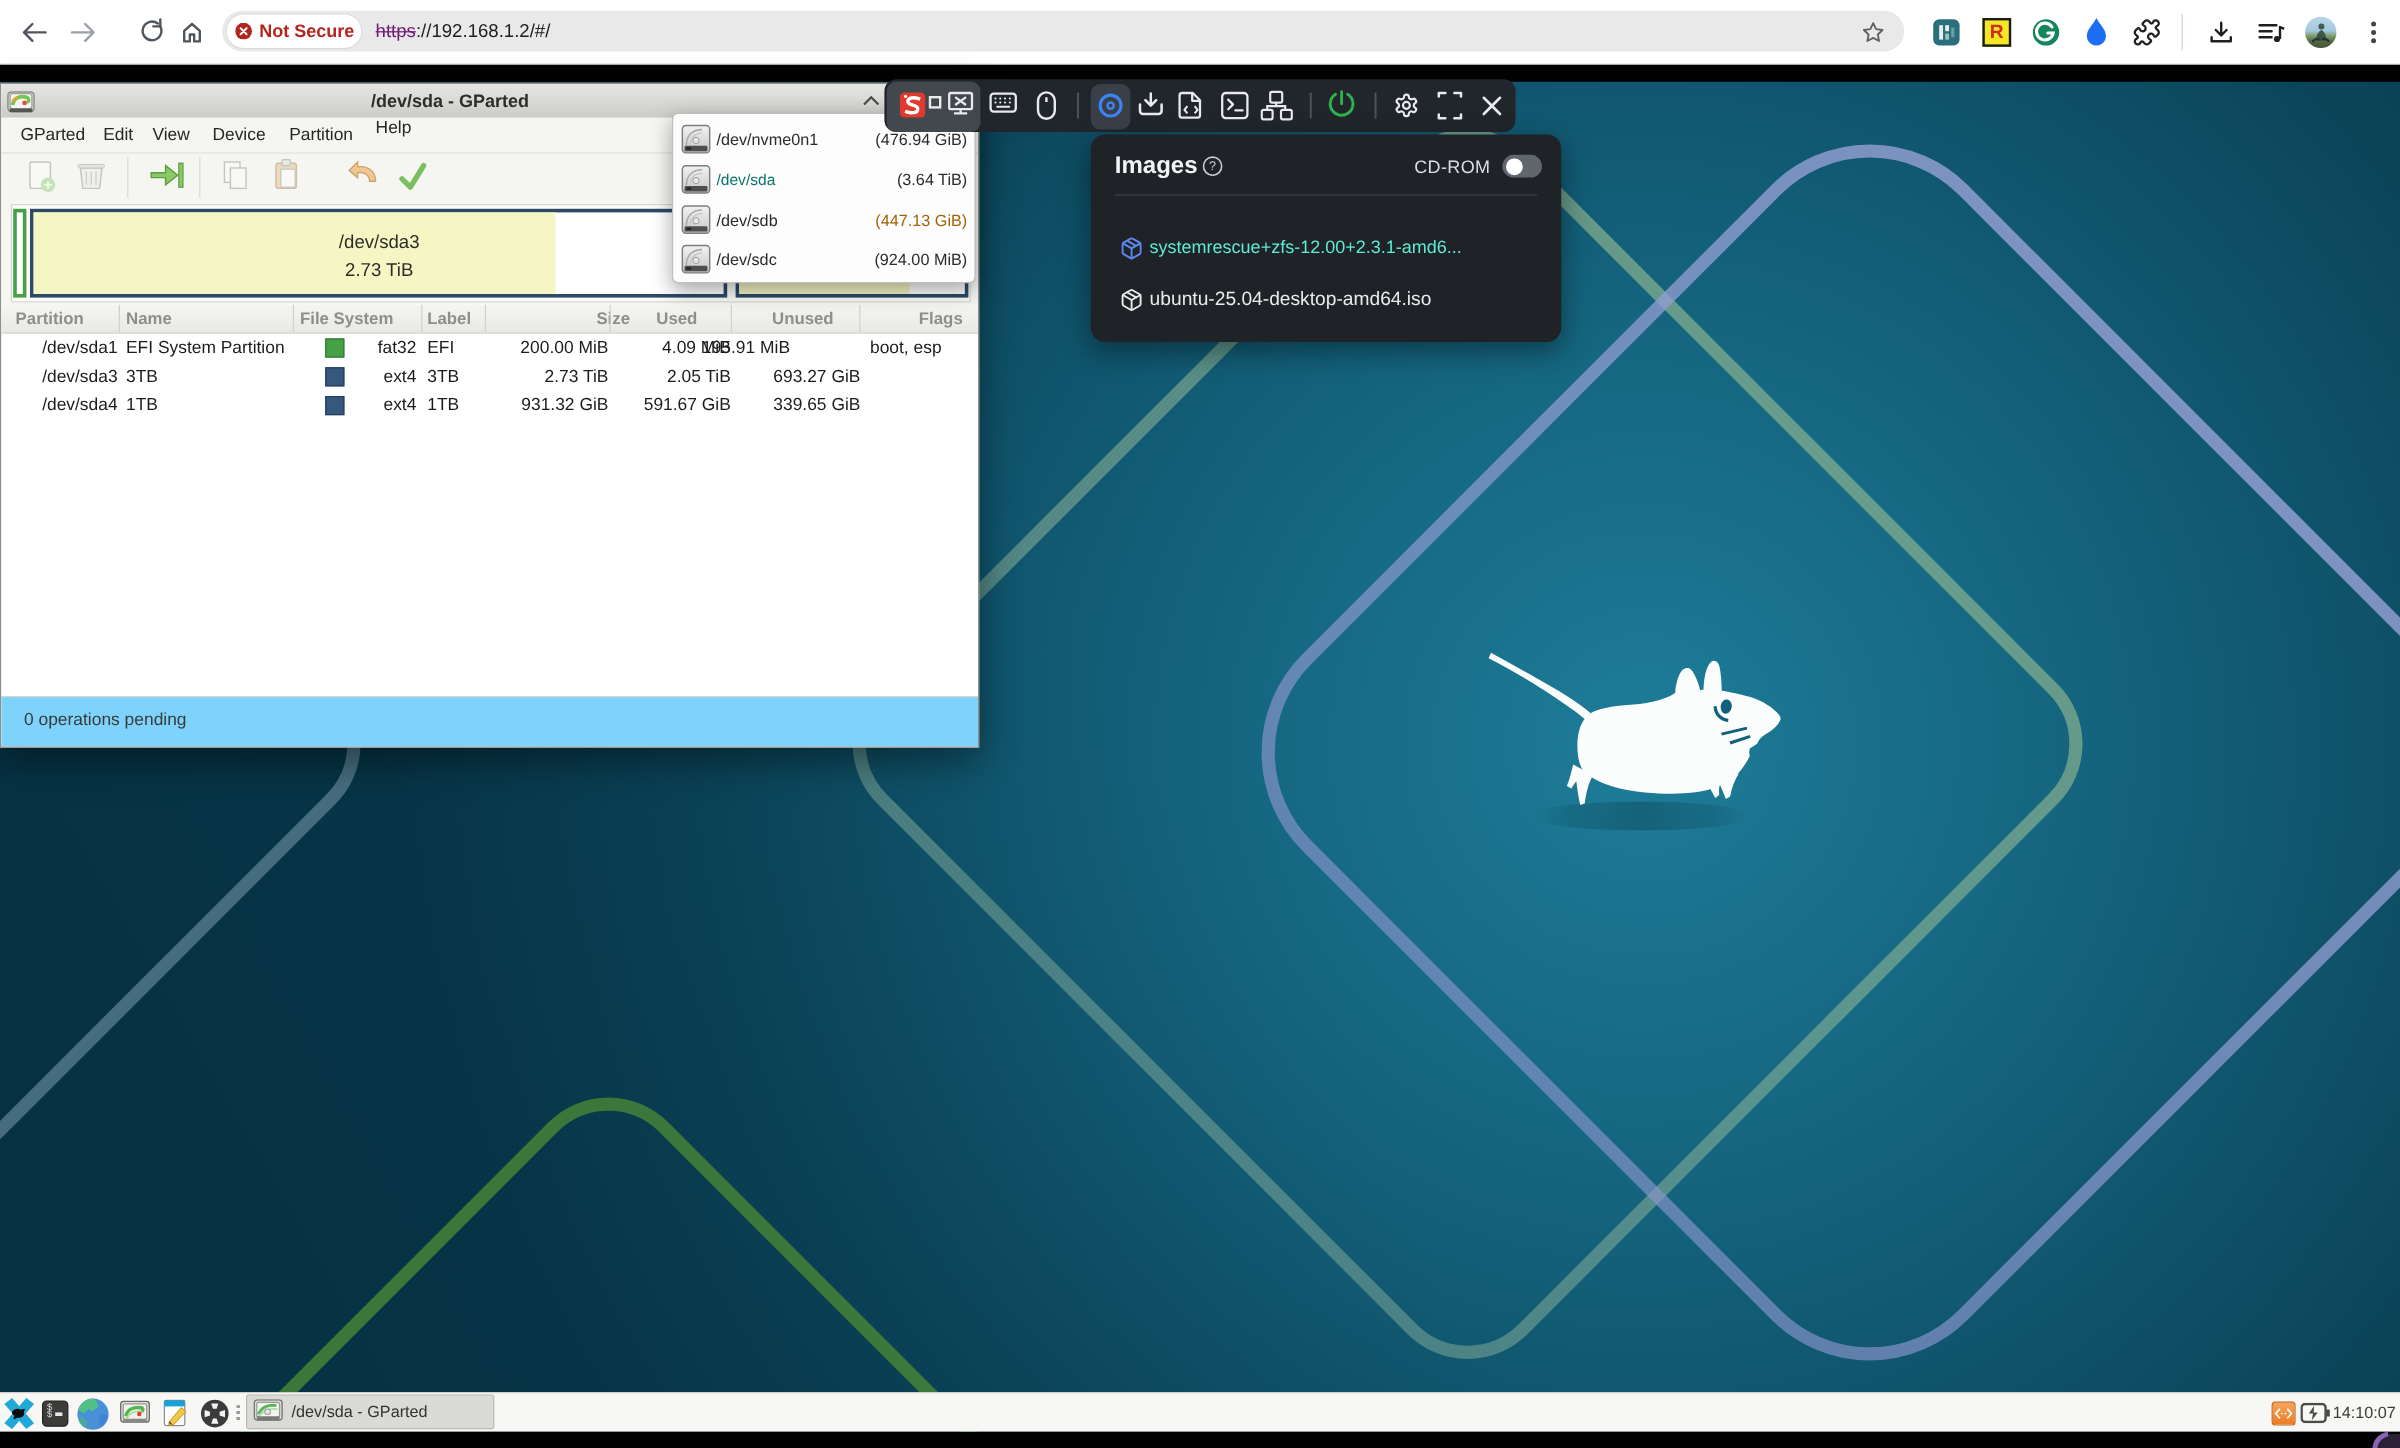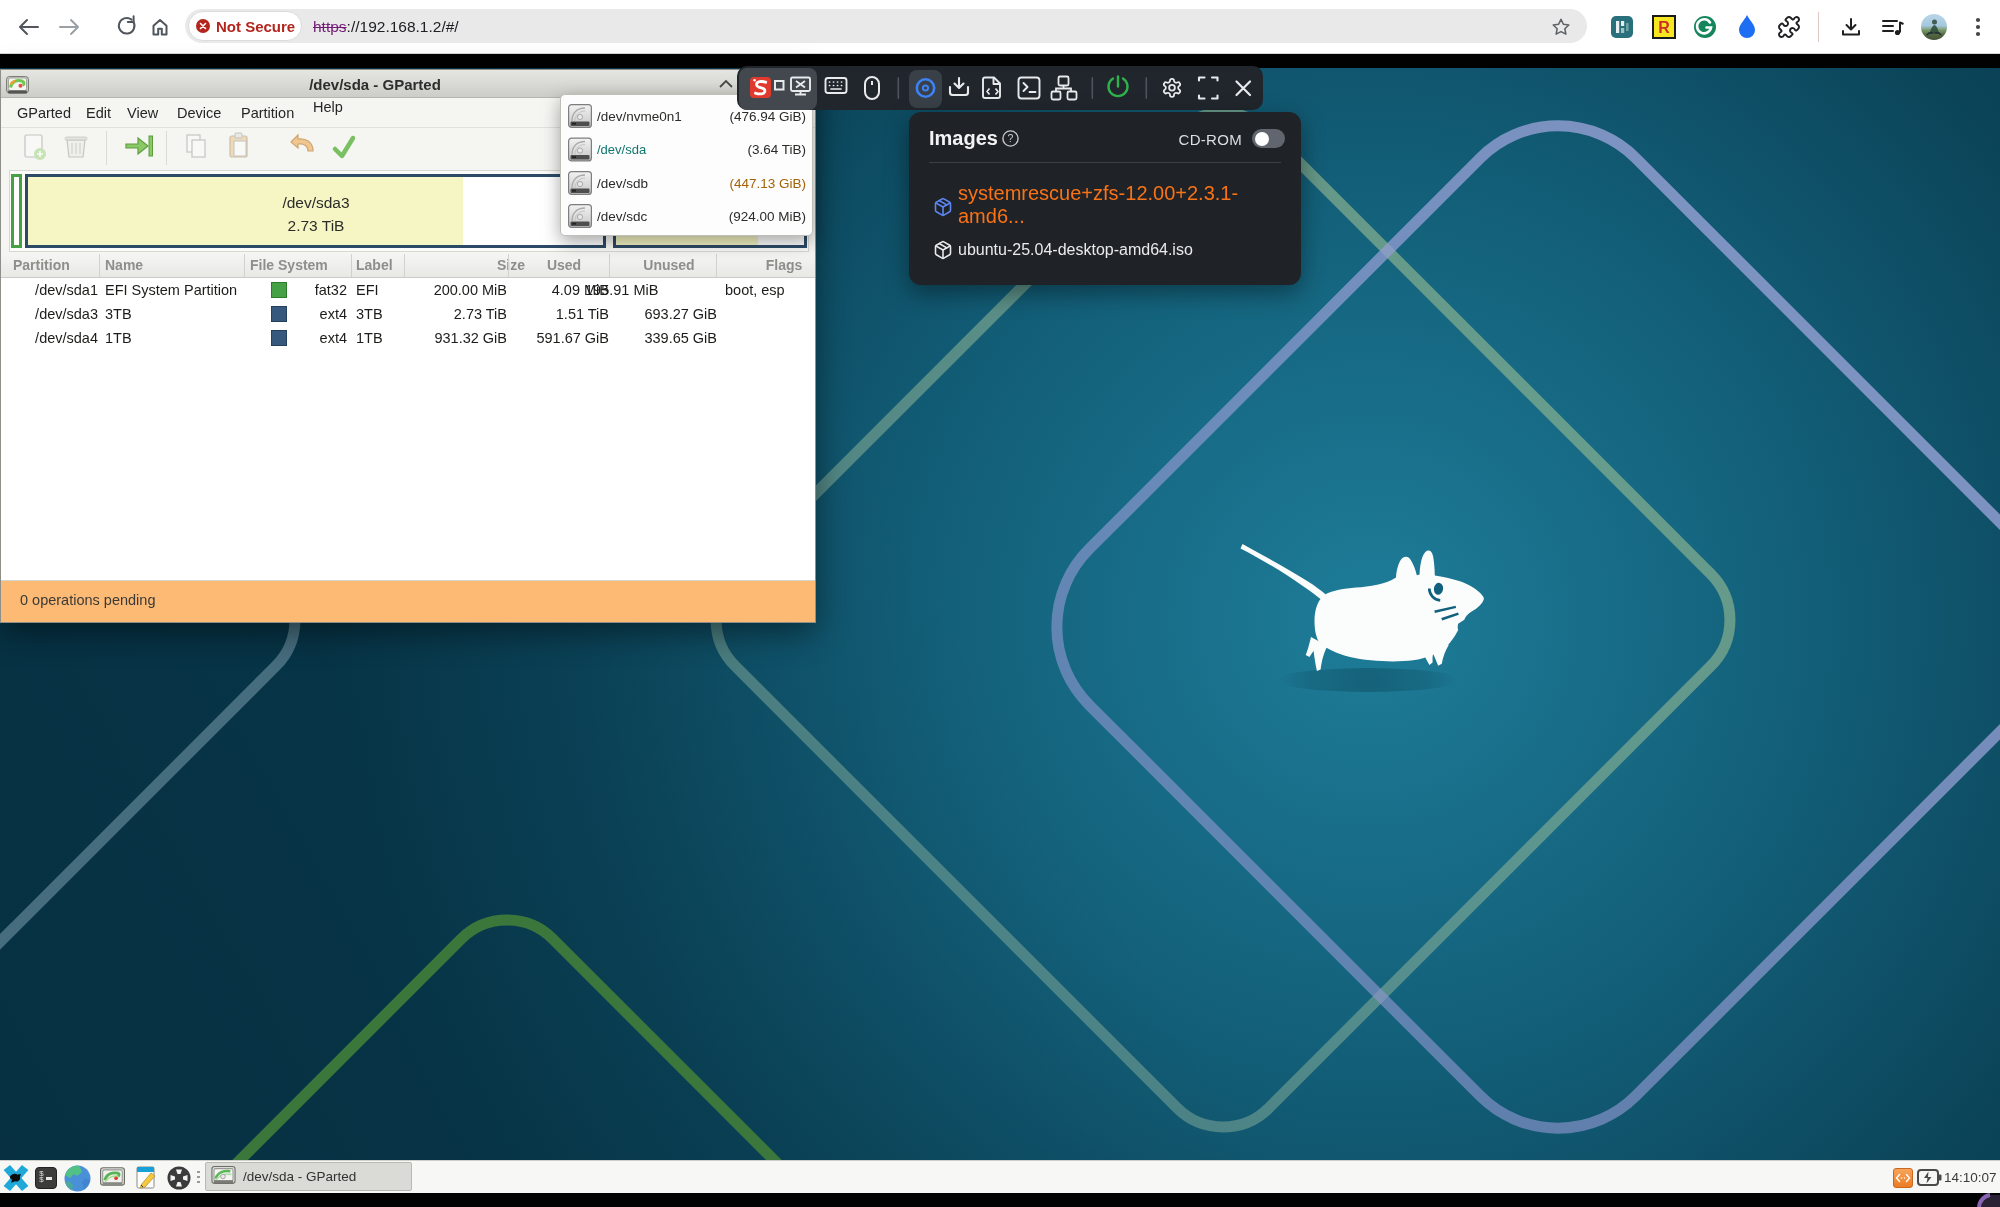--- a/index.html
+++ b/index.html
@@ -243,32 +243,32 @@
 <span class="a" style="left:400px;top:4px;width:106px;text-align:right">200.00 MiB</span>
 <span class="a" style="left:500px;top:4px;width:108px;text-align:right">4.09 MiB</span>
 <span class="a" style="left:584px;top:4px;width:116px;text-align:left">195.91 MiB</span>
 <span class="a" style="left:724px;top:4px">boot, esp</span>
 <span class="a" style="left:0;top:28px;width:97px;text-align:right">/dev/sda3</span>
 <span class="a" style="left:104px;top:28px">3TB</span>
 <span class="a" style="left:270px;top:28px;width:16px;height:16px;background:#35587c;border:1px solid #24405c"></span>
 <span class="a" style="left:246px;top:28px;width:100px;text-align:right">ext4</span>
 <span class="a" style="left:355px;top:28px">3TB</span>
 <span class="a" style="left:400px;top:28px;width:106px;text-align:right">2.73 TiB</span>
-<span class="a" style="left:500px;top:28px;width:108px;text-align:right">1.51 TiB</span>
+<span class="a" style="left:500px;top:28px;width:108px;text-align:right">2.05 TiB</span>
 <span class="a" style="left:600px;top:28px;width:116px;text-align:right">693.27 GiB</span>
 <span class="a" style="left:0;top:52px;width:97px;text-align:right">/dev/sda4</span>
 <span class="a" style="left:104px;top:52px">1TB</span>
 <span class="a" style="left:270px;top:52px;width:16px;height:16px;background:#35587c;border:1px solid #24405c"></span>
 <span class="a" style="left:246px;top:52px;width:100px;text-align:right">ext4</span>
 <span class="a" style="left:355px;top:52px">1TB</span>
 <span class="a" style="left:400px;top:52px;width:106px;text-align:right">931.32 GiB</span>
 <span class="a" style="left:500px;top:52px;width:108px;text-align:right">591.67 GiB</span>
 <span class="a" style="left:600px;top:52px;width:116px;text-align:right">339.65 GiB</span>
 </div>
-<div class="a" style="left:0;top:510px;width:814px;height:42px;background:#fdba74;border-top:1px solid #d6d6d1">
+<div class="a" style="left:0;top:510px;width:814px;height:42px;background:#7dd3fc;border-top:1px solid #d6d6d1">
 <span class="a" style="left:19px;top:11px;font-size:14.5px;color:#3a3a38">0 operations pending</span>
 </div>
 </div>
 
 <div class="a" id="dd" style="left:560px;top:94px;width:253px;height:142px;background:#fdfdfd;border:1px solid #bfbfba;border-radius:5px;box-shadow:0 6px 18px rgba(0,0,0,.35)">
 <svg class="a" style="left:0;top:0" width="253" height="142" viewBox="0 0 253 142">
 <defs>
 <linearGradient id="drv" x1="0" y1="0" x2="0" y2="1">
           <stop offset="0" stop-color="#f2f2f2"></stop>
           <stop offset="0.75" stop-color="#d2d2d2"></stop>
@@ -367,21 +367,21 @@
 <div class="a" style="left:170px;top:19px;width:163px;text-align:right;font-size:15px;color:#dcdfe3;letter-spacing:0.3px">CD-ROM</div>
 <div class="a" style="left:343px;top:17px;width:33px;height:19px;border-radius:9.5px;background:#61666e"></div>
 <div class="a" style="left:345.5px;top:19.5px;width:14px;height:14px;border-radius:7px;background:#ffffff"></div>
 <div class="a" style="left:20px;top:50px;width:352px;height:1px;background:#3c4045"></div>
 <svg class="a" style="left:24px;top:85px" width="20" height="20" viewBox="0 0 24 24" fill="none" stroke="#5d87f2" stroke-width="1.9" stroke-linecap="round" stroke-linejoin="round">
       <path d="M7.5 4.27l9 5.15"></path>
       <path d="M21 8a2 2 0 0 0-1-1.73l-7-4a2 2 0 0 0-2 0l-7 4A2 2 0 0 0 3 8v8a2 2 0 0 0 1 1.73l7 4a2 2 0 0 0 2 0l7-4A2 2 0 0 0 21 16Z"></path>
       <path d="M3.3 7l8.7 5 8.7-5"></path>
       <path d="M12 22V12"></path>
     </svg>
-<div class="a" style="left:49px;top:70px;font-size:20px;color:#f97316">systemrescue+zfs-12.00+2.3.1-amd6...</div>
+<div class="a" style="left:49px;top:86px;font-size:15px;color:#5eead4">systemrescue+zfs-12.00+2.3.1-amd6...</div>
 <svg class="a" style="left:24px;top:128px" width="20" height="20" viewBox="0 0 24 24" fill="none" stroke="#e9eaec" stroke-width="1.9" stroke-linecap="round" stroke-linejoin="round">
       <path d="M7.5 4.27l9 5.15"></path>
       <path d="M21 8a2 2 0 0 0-1-1.73l-7-4a2 2 0 0 0-2 0l-7 4A2 2 0 0 0 3 8v8a2 2 0 0 0 1 1.73l7 4a2 2 0 0 0 2 0l7-4A2 2 0 0 0 21 16Z"></path>
       <path d="M3.3 7l8.7 5 8.7-5"></path>
       <path d="M12 22V12"></path>
     </svg>
 <div class="a" style="left:49px;top:129px;font-size:16px;color:#e9eaec">ubuntu-25.04-desktop-amd64.iso</div>
 </div>
 
 <div class="a" id="tk" style="left:0;top:1160px;width:2000px;height:33px;background:#f7f7f5;border-top:1px solid #cfcfca">

